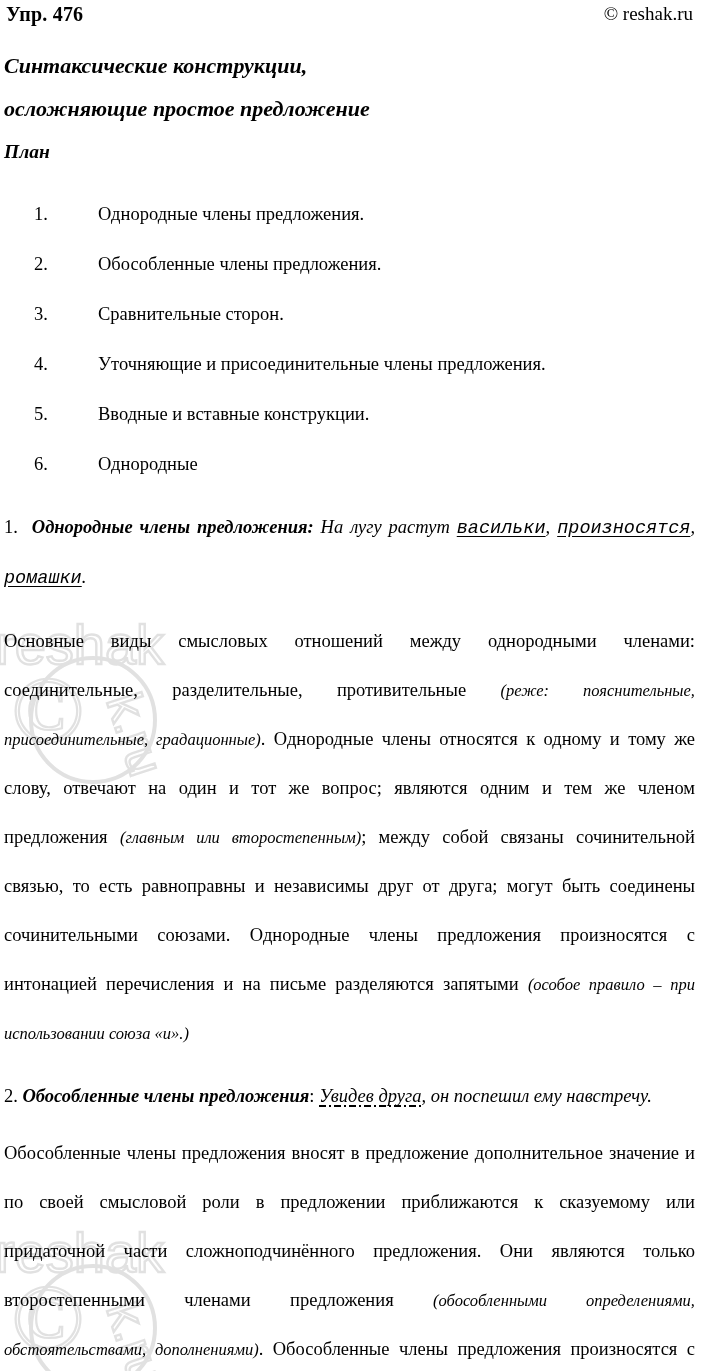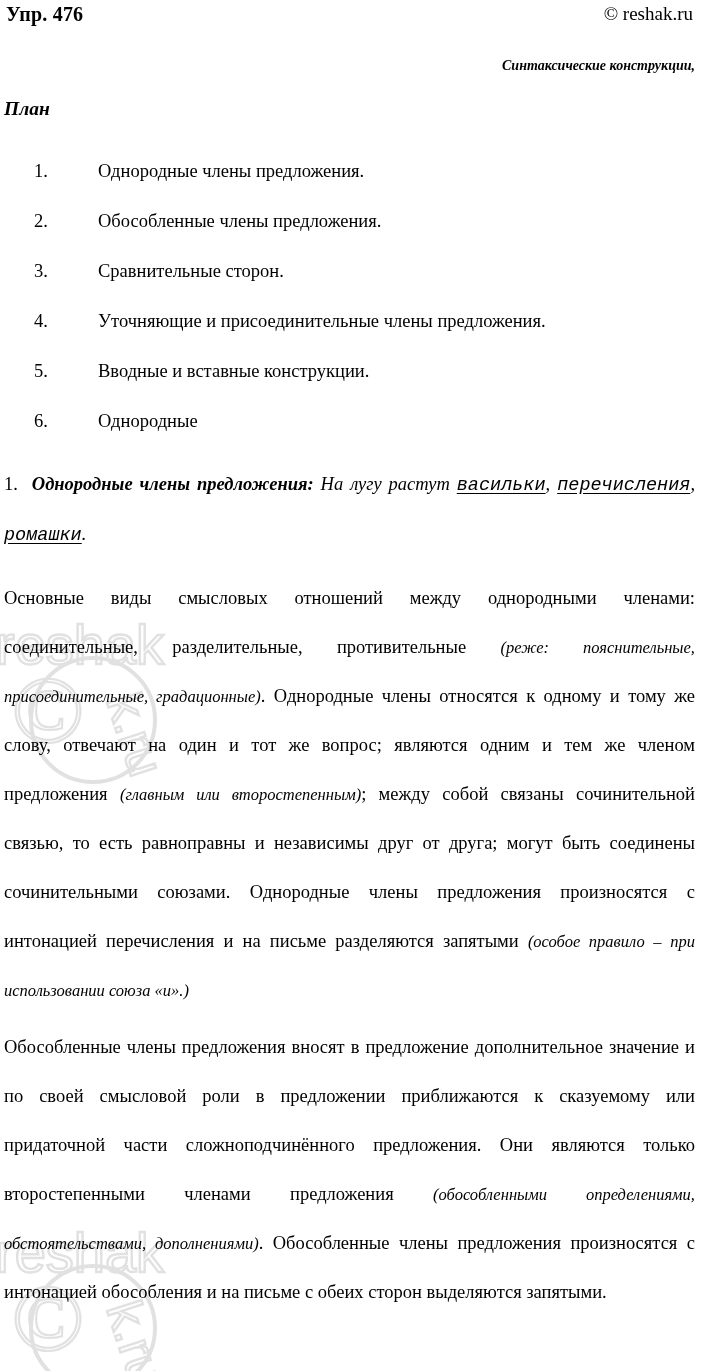--- a/index.html
+++ b/index.html
@@ -53,24 +53,24 @@
     line-height: 1.25;
     letter-spacing: 0.2px;
   }
   .site-credit {
     font-size: 19px;
     line-height: 1.3;
     white-space: nowrap;
   }
 
   .doc-title {
-    text-align: right;
+    text-align: left;
     font-weight: bold;
     font-style: italic;
-    font-size: 14px;
+    font-size: 22px;
     line-height: 43px;
     margin: 14px 0 0 0;
   }
   .doc-title .t-line { display: block; }
 
   .plan-heading {
     font-weight: bold;
     font-style: italic;
     font-size: 19.5px;
     line-height: 43px;
@@ -162,20 +162,21 @@
 
 <div class="page">
 
   <div class="header-row">
     <div class="exercise-no">Упр. 476</div>
     <div class="site-credit">© reshak.ru</div>
   </div>
 
   <h1 class="doc-title">
     <span class="t-line">Синтаксические конструкции,</span>
+    <span class="t-line">осложняющие простое предложение</span>
   </h1>
 
   <div class="plan-heading">План</div>
 
   <ol class="plan-list">
     <li>
       <span class="num">1.</span>
       <span class="txt">Однородные члены предложения.</span>
     </li>
     <li>
@@ -198,26 +199,31 @@
       <span class="num">6.</span>
       <span class="txt">Однородные</span>
     </li>
   </ol>
 
   <p class="body-par">
     <span>1.</span>&nbsp;
     <span class="bi">Однородные члены предложения:</span>
     <span class="it">На лугу растут</span>
     <span class="u-solid">васильки</span><span class="it">,</span>
-    <span class="u-solid">перечисления</span><span class="it">,</span>
+    <span class="u-solid">произносятся</span><span class="it">,</span>
     <span class="u-solid">ромашки</span><span class="it">.</span>
   </p>
 
   <p class="body-par">
     <span>Основные виды смысловых отношений между однородными членами: соединительные, разделительные, противительные </span><span class="it-sm">(реже: пояснительные, присоединительные, градационные)</span><span>. Однородные члены относятся к одному и тому же слову, отвечают на один и тот же вопрос; являются одним и тем же членом предложения </span><span class="it-sm">(главным или второстепенным)</span><span>; между собой связаны сочинительной связью, то есть равноправны и независимы друг от друга; могут быть соединены сочинительными союзами. Однородные члены предложения произносятся с интонацией перечисления и на письме разделяются запятыми </span><span class="it-sm">(особое правило – при использовании союза «и».)</span>
   </p>
 
+  <p class="body-par">
+    <span>2.</span>
+    <span class="bi">Обособленные члены предложения</span><span>:</span>
+    <span class="u-dashdot">Увидев друга</span><span class="it">, он поспешил ему навстречу.</span>
+  </p>
 
   <p class="body-par tight">
     <span>Обособленные члены предложения вносят в предложение дополнительное значение и по своей смысловой роли в предложении приближаются к сказуемому или придаточной части сложноподчинённого предложения. Они являются только второстепенными членами предложения </span><span class="it-sm">(обособленными определениями, обстоятельствами, дополнениями)</span><span>. Обособленные члены предложения произносятся с интонацией обособления и на письме с обеих сторон выделяются запятыми.</span>
   </p>
 
 </div>
 
 </body></html>

